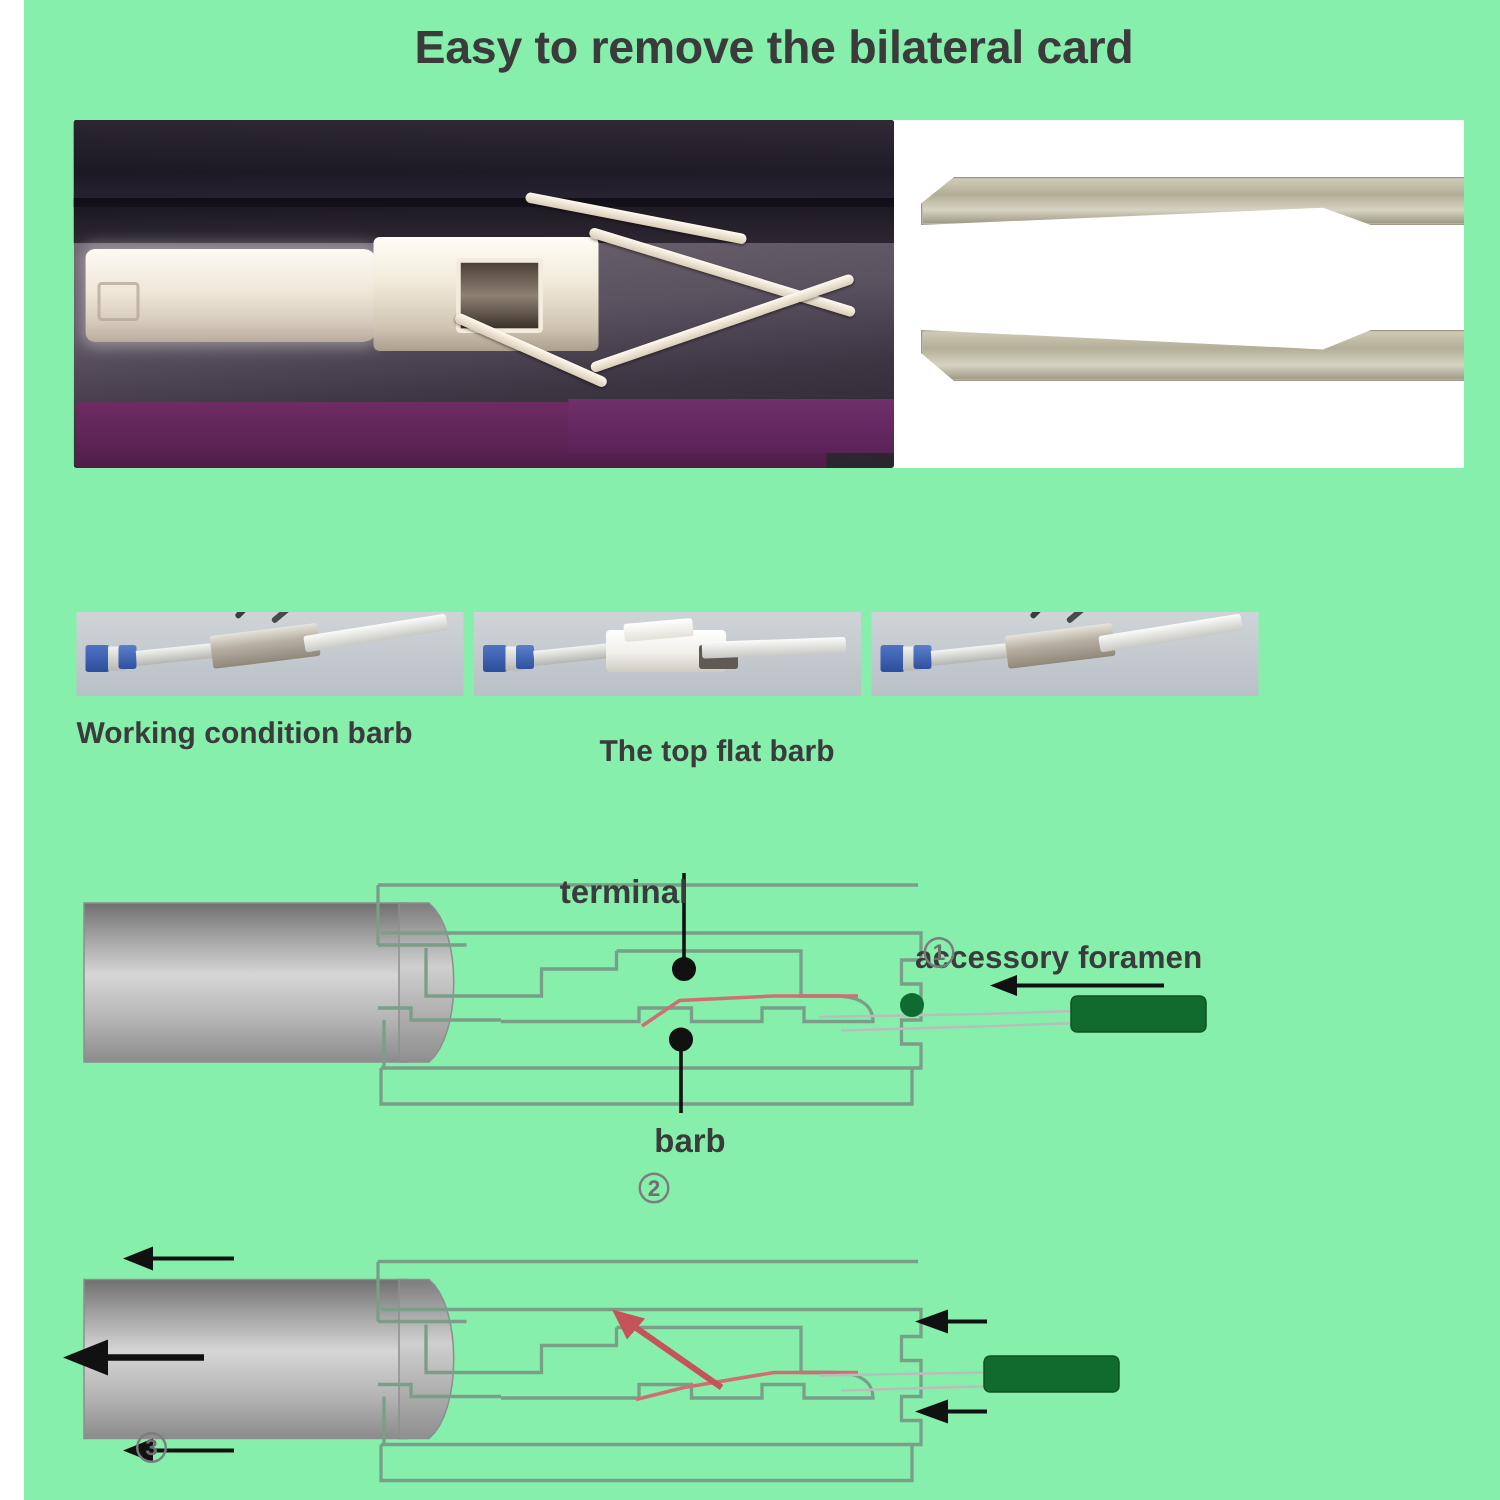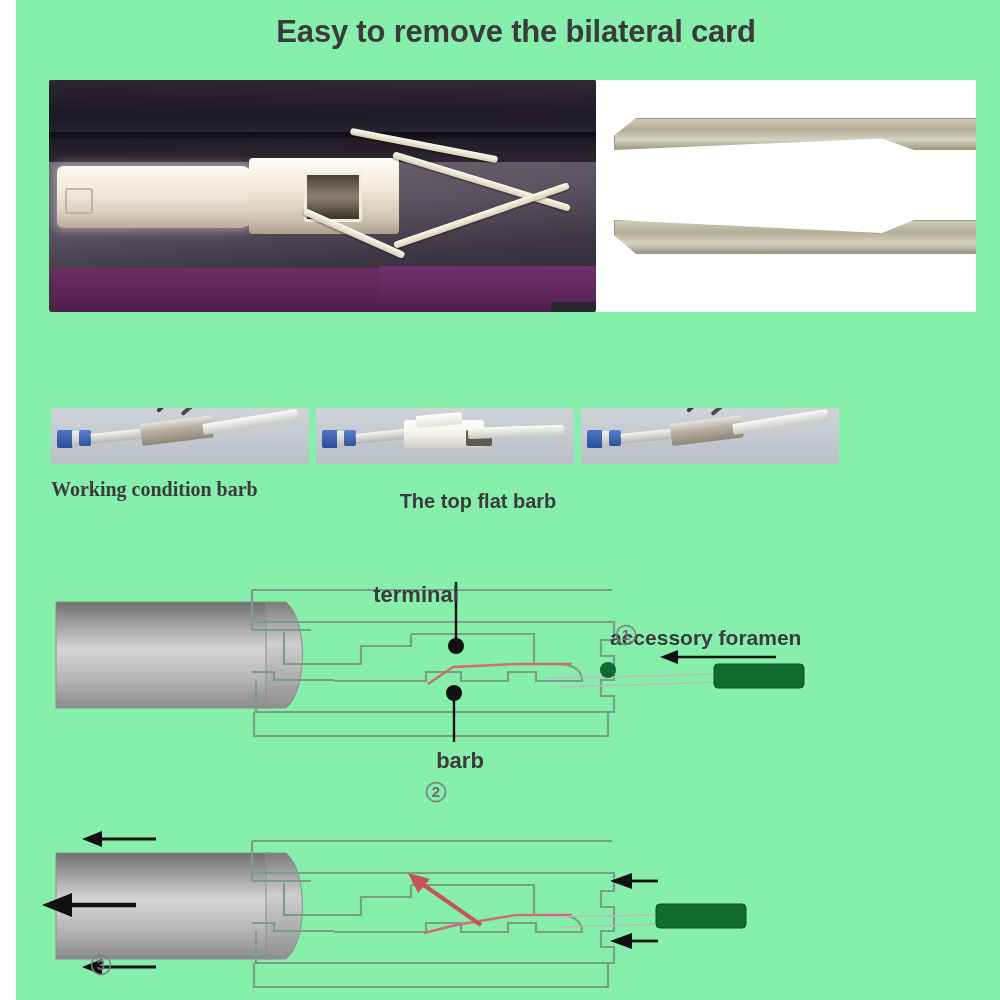--- a/index.html
+++ b/index.html
@@ -160,21 +160,21 @@
   }
   .flat-dark{
     position:absolute;left:150px;top:22px;width:26px;height:16px;
     background:#5f5a52;border-radius:2px;
   }
 
   .cap{
     position:absolute;font-size:20px;font-weight:bold;color:#3b3b3b;
     line-height:26px;
   }
-  .cap1{left:35px;top:476px;width:250px;font-family:Liberation Serif, serif;}
+  .cap1{left:35px;top:476px;width:250px;}
   .cap2{left:342px;top:488px;width:240px;text-align:center;}
   .cap3{left:607px;top:492px;width:230px;}
 
   
   .diagram{position:absolute;left:0;}
   #diagram-top{top:560px;width:1000px;height:250px;}
   #diagram-bottom{top:815px;width:1000px;height:185px;}
 
   .lbl{
     font-family:"Liberation Sans","DejaVu Sans",sans-serif;

